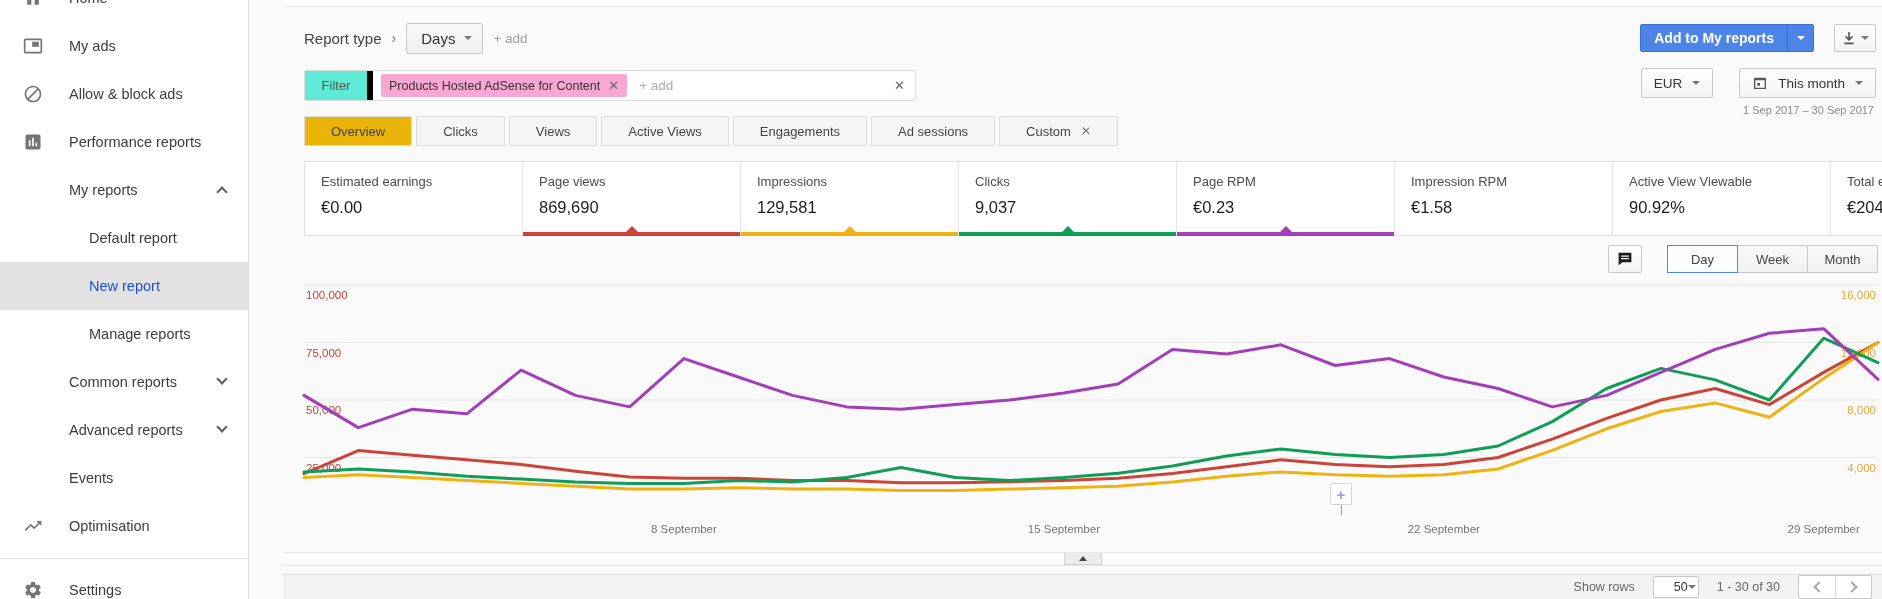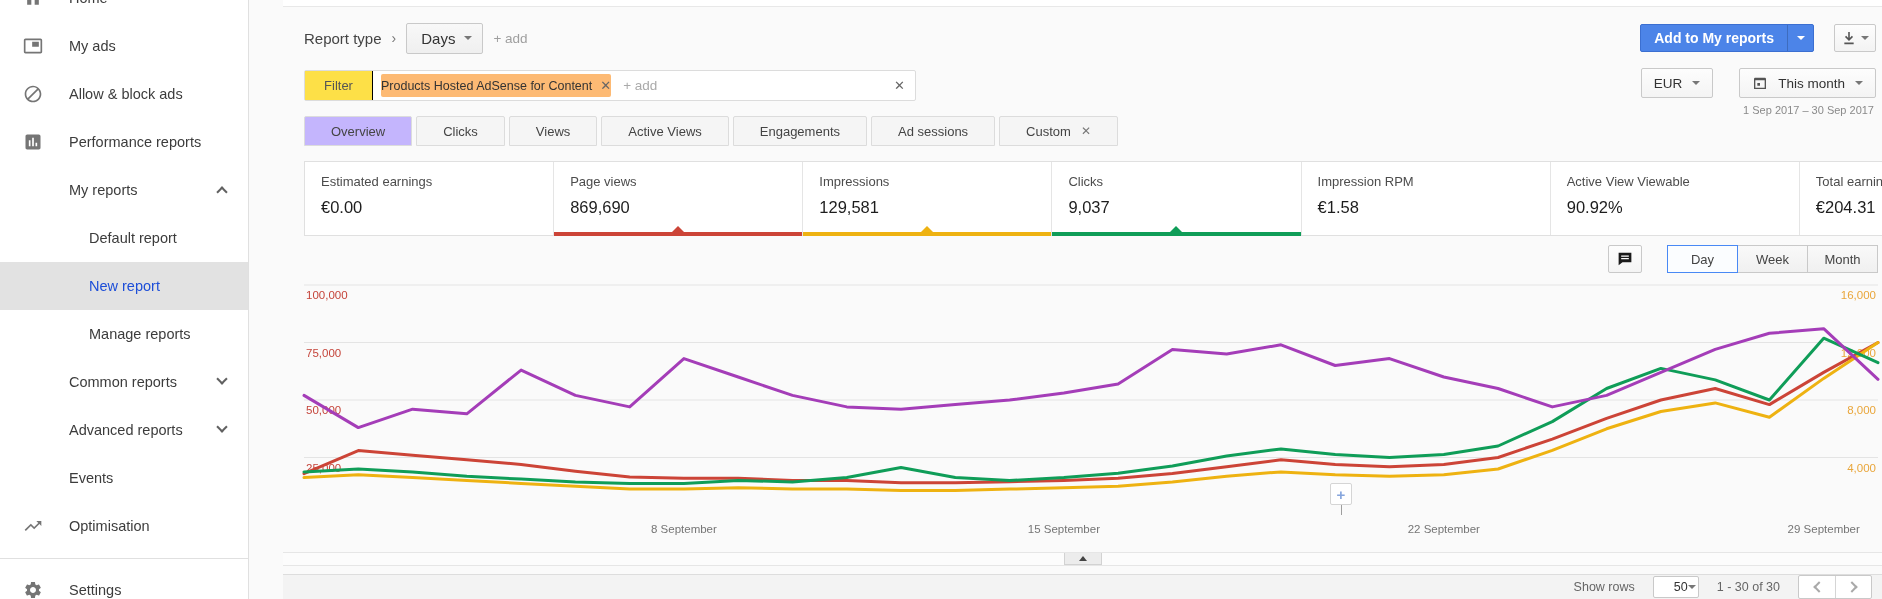--- a/index.html
+++ b/index.html
@@ -33,33 +33,33 @@
   .add-link { color:#9e9e9e; font-size:13.5px; cursor:pointer; }
 
   .actions { position:absolute; top:24px; right:6px; display:flex; gap:20px; }
   .add-reports-btn { display:flex; height:28px; background:#4c84e8; border:1px solid #3b6fd1; border-radius:2px; color:#fff; cursor:pointer; }
   .add-reports-main { padding:0 13px; display:flex; align-items:center; font-size:14px; font-weight:bold; }
   .add-reports-arrow { width:26px; display:flex; align-items:center; justify-content:center; border-left:1px solid rgba(0,0,0,.18); }
   .add-reports-arrow .caret-down { border-top-color:#fff; }
   .download-btn { height:28px; width:42px; background:linear-gradient(#fdfdfd,#f3f3f3); border:1px solid #c9c9c9; border-radius:2px; display:flex; align-items:center; justify-content:center; gap:4px; cursor:pointer; }
 
   .filter-box { position:absolute; left:21px; top:70px; width:612px; height:31px; background:#fff; border:1px solid #dcdcdc; border-radius:2px; display:flex; align-items:center; }
-  .filter-label { width:68px; height:100%; background:#fde047; border-right:1px solid #000000; display:flex; align-items:center; justify-content:center; font-size:13px; color:#555; }
-  .filter-chip { margin-left:8px; height:23px; background:#fdba74; border-radius:2px; padding:0 0; display:flex; align-items:center; gap:8px; font-size:12.5px; color:#333; cursor:pointer; }
+  .filter-label { width:68px; height:100%; background:#5eead4; border-right:6px solid #000000; display:flex; align-items:center; justify-content:center; font-size:13px; color:#555; }
+  .filter-chip { margin-left:8px; height:23px; background:#f9a8d4; border-radius:2px; padding:0 8px; display:flex; align-items:center; gap:8px; font-size:12.5px; color:#333; cursor:pointer; }
   .chip-x, .box-x { color:#666; font-size:13px; cursor:pointer; }
   .filter-add { margin-left:12px; color:#aaa; font-size:13.5px; cursor:pointer; }
   .filter-clear { margin-left:auto; margin-right:10px; }
 
   .currency-row { position:absolute; top:68px; right:6px; display:flex; gap:26px; }
   .sm-btn { height:30px; background:linear-gradient(#fdfdfd,#f4f4f4); border:1px solid #c9c9c9; border-radius:2px; display:flex; align-items:center; gap:10px; padding:0 12px; font-size:13.5px; color:#333; cursor:pointer; }
   .date-range { position:absolute; top:104px; right:8px; font-size:11px; color:#8a8a8a; }
 
   .tabs-row { position:absolute; left:21px; top:116px; display:flex; gap:4px; }
   .tab { height:30px; padding:0 26px; background:#f5f5f5; border:1px solid #dcdcdc; border-radius:2px 2px 0 0; display:flex; align-items:center; gap:10px; font-size:13px; color:#444; cursor:pointer; }
-  .tab.active { background:#c4b5fd; }
+  .tab.active { background:#eab308; }
   .tab .tab-x { color:#777; font-size:12px; }
 
   .cards { position:absolute; left:21px; top:161px; width:1745px; height:75px; background:#fff; border:1px solid #e0e0e0; display:flex; }
   .card { flex:1; position:relative; border-right:1px solid #e5e5e5; padding:12px 0 0 16px; cursor:pointer; }
   .card:last-child { border-right:none; }
   .card-label { font-size:13px; color:#4c4c4c; }
   .card-value { font-size:16.5px; color:#1d1d1d; margin-top:9px; }
   .card-underline { position:absolute; left:0; right:0; bottom:-1px; height:4px; background:currentColor; }
   .card-underline::after { content:''; position:absolute; left:50%; margin-left:-6px; top:-6px;
       border-left:6px solid transparent; border-right:6px solid transparent; border-bottom:6px solid currentColor; }
@@ -276,20 +276,25 @@
     </div>
     <div class="card">
       <div class="card-label">Impressions</div>
       <div class="card-value">129,581</div>
       <div class="card-underline" style="color: rgb(238, 178, 17);"></div>
     </div>
     <div class="card">
       <div class="card-label">Clicks</div>
       <div class="card-value">9,037</div>
       <div class="card-underline" style="color: rgb(15, 157, 88);"></div>
+    </div>
+    <div class="card">
+      <div class="card-label">Page RPM</div>
+      <div class="card-value">€0.23</div>
+      <div class="card-underline" style="color: rgb(164, 61, 184);"></div>
     </div>
     <div class="card">
       <div class="card-label">Impression RPM</div>
       <div class="card-value">€1.58</div>
     </div>
     <div class="card">
       <div class="card-label">Active View Viewable</div>
       <div class="card-value">90.92%</div>
     </div>
     <div class="card">

